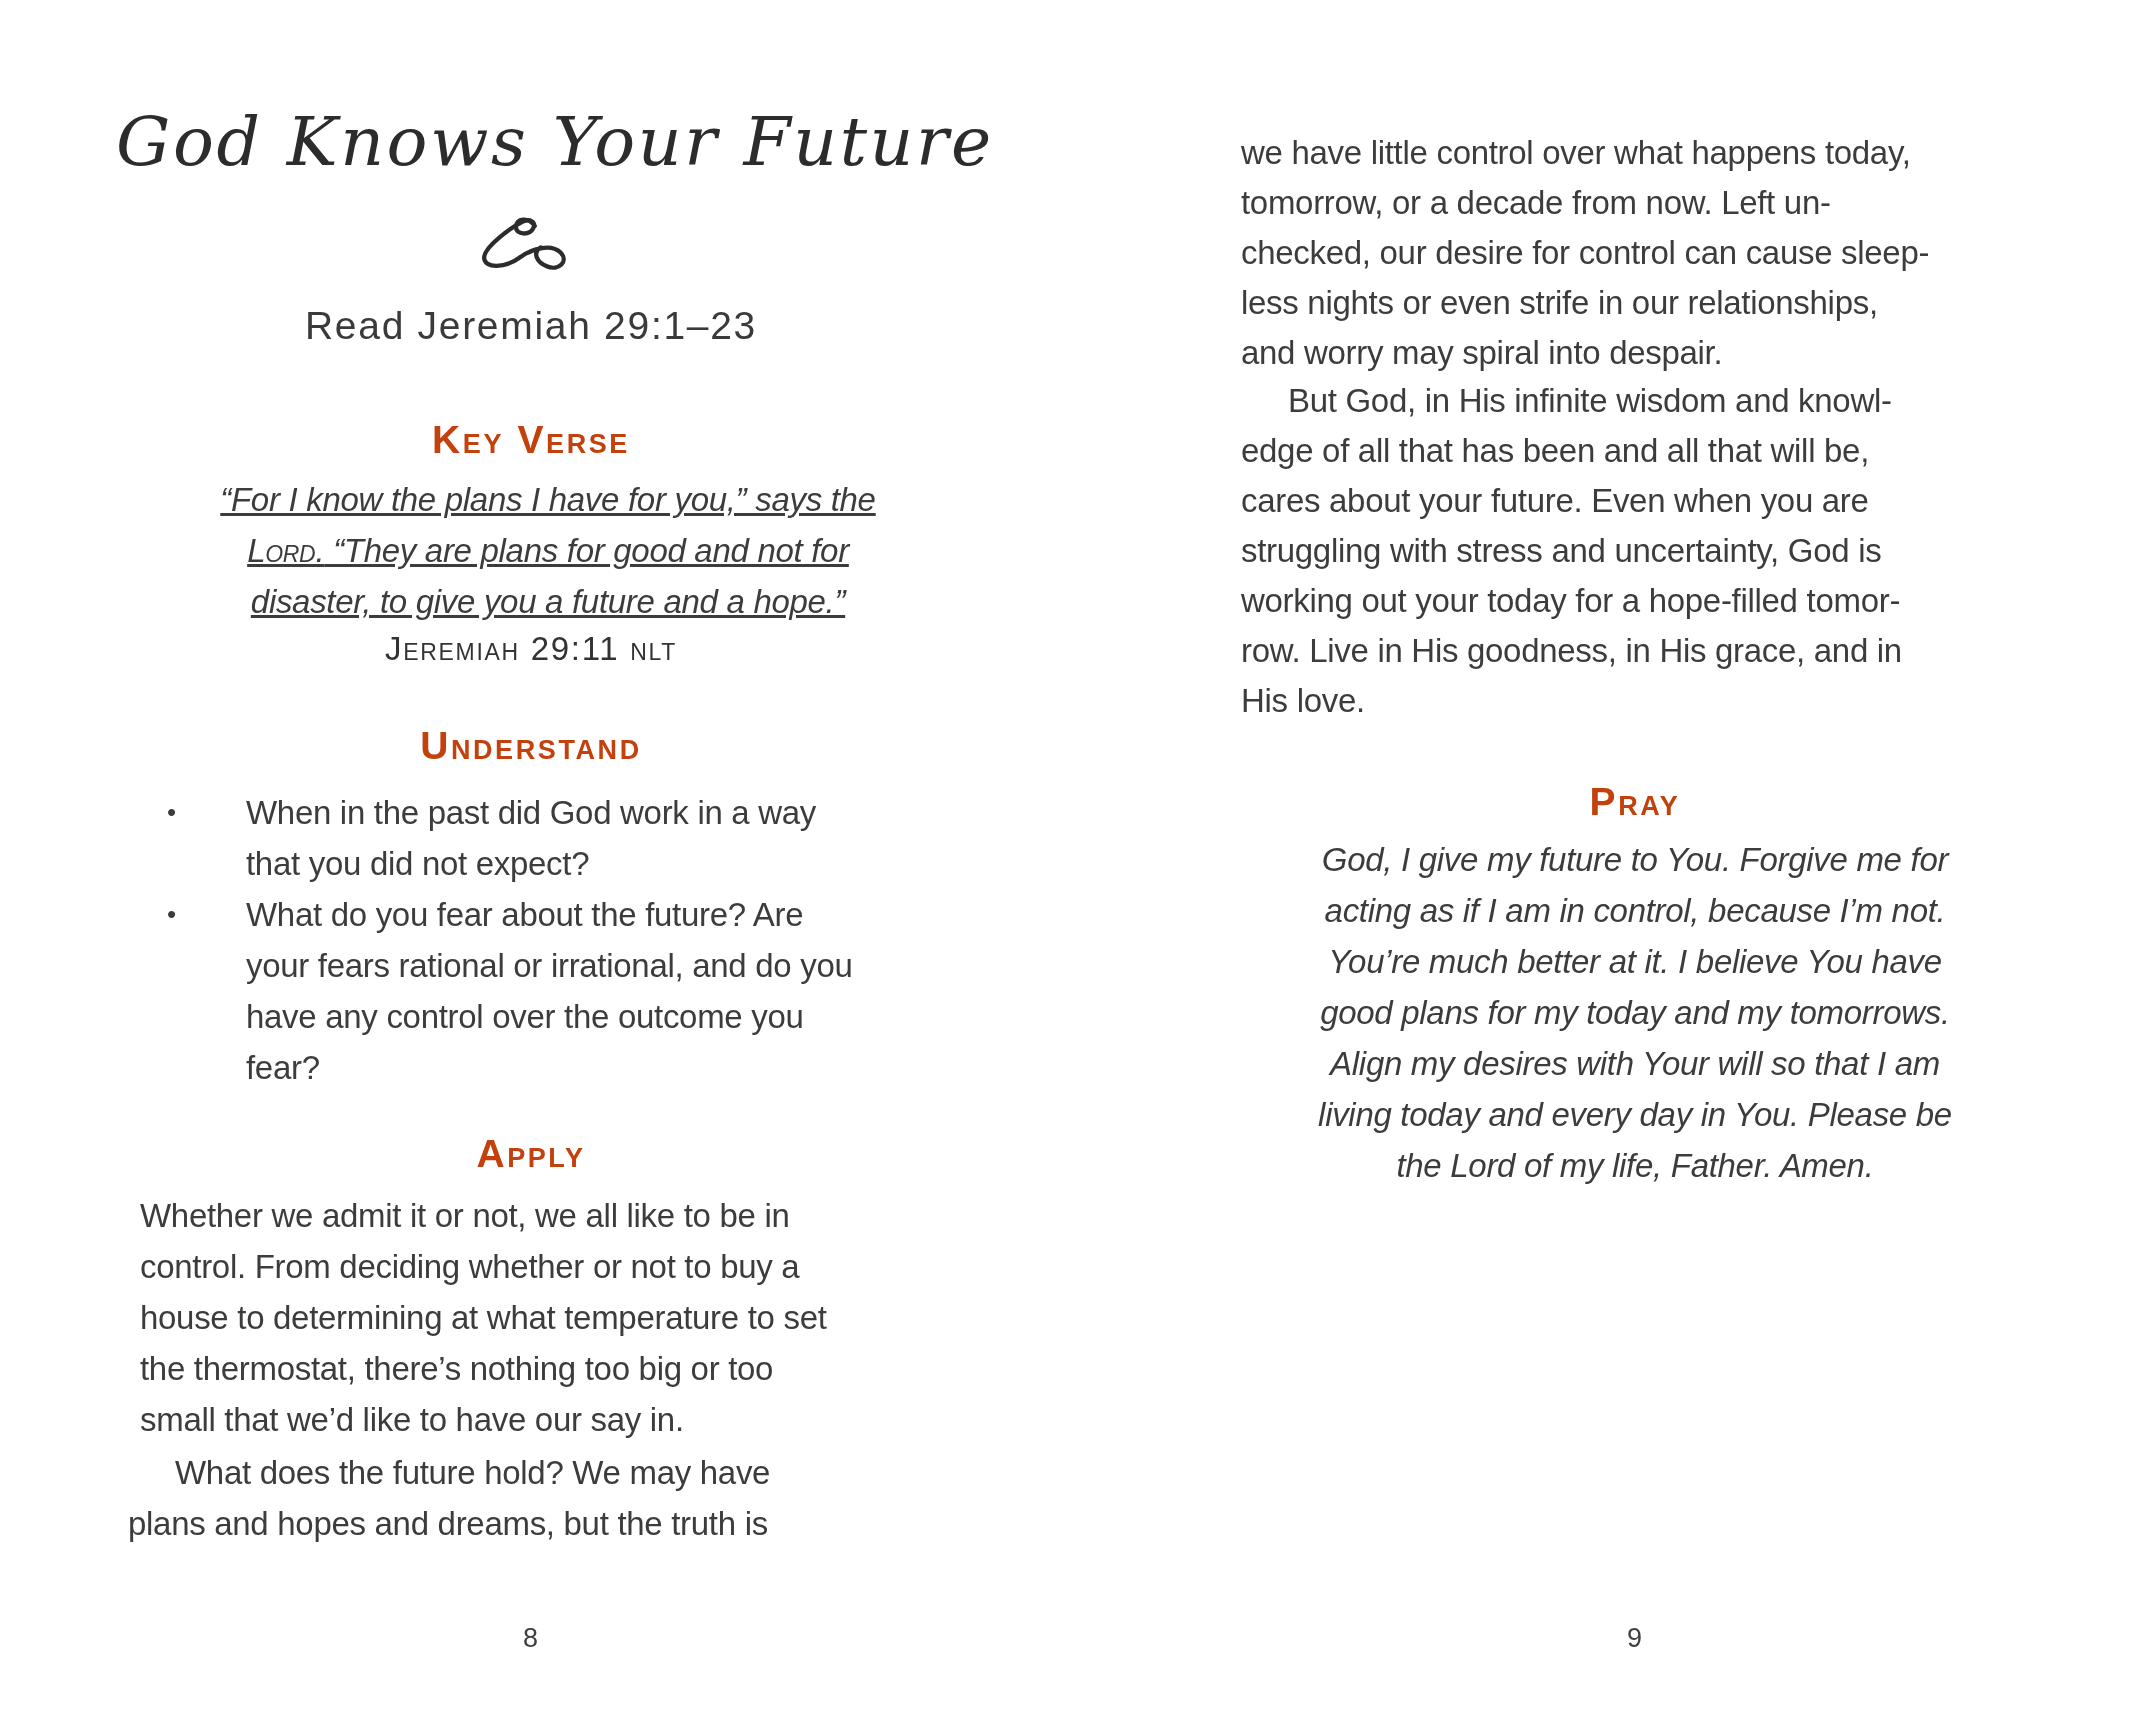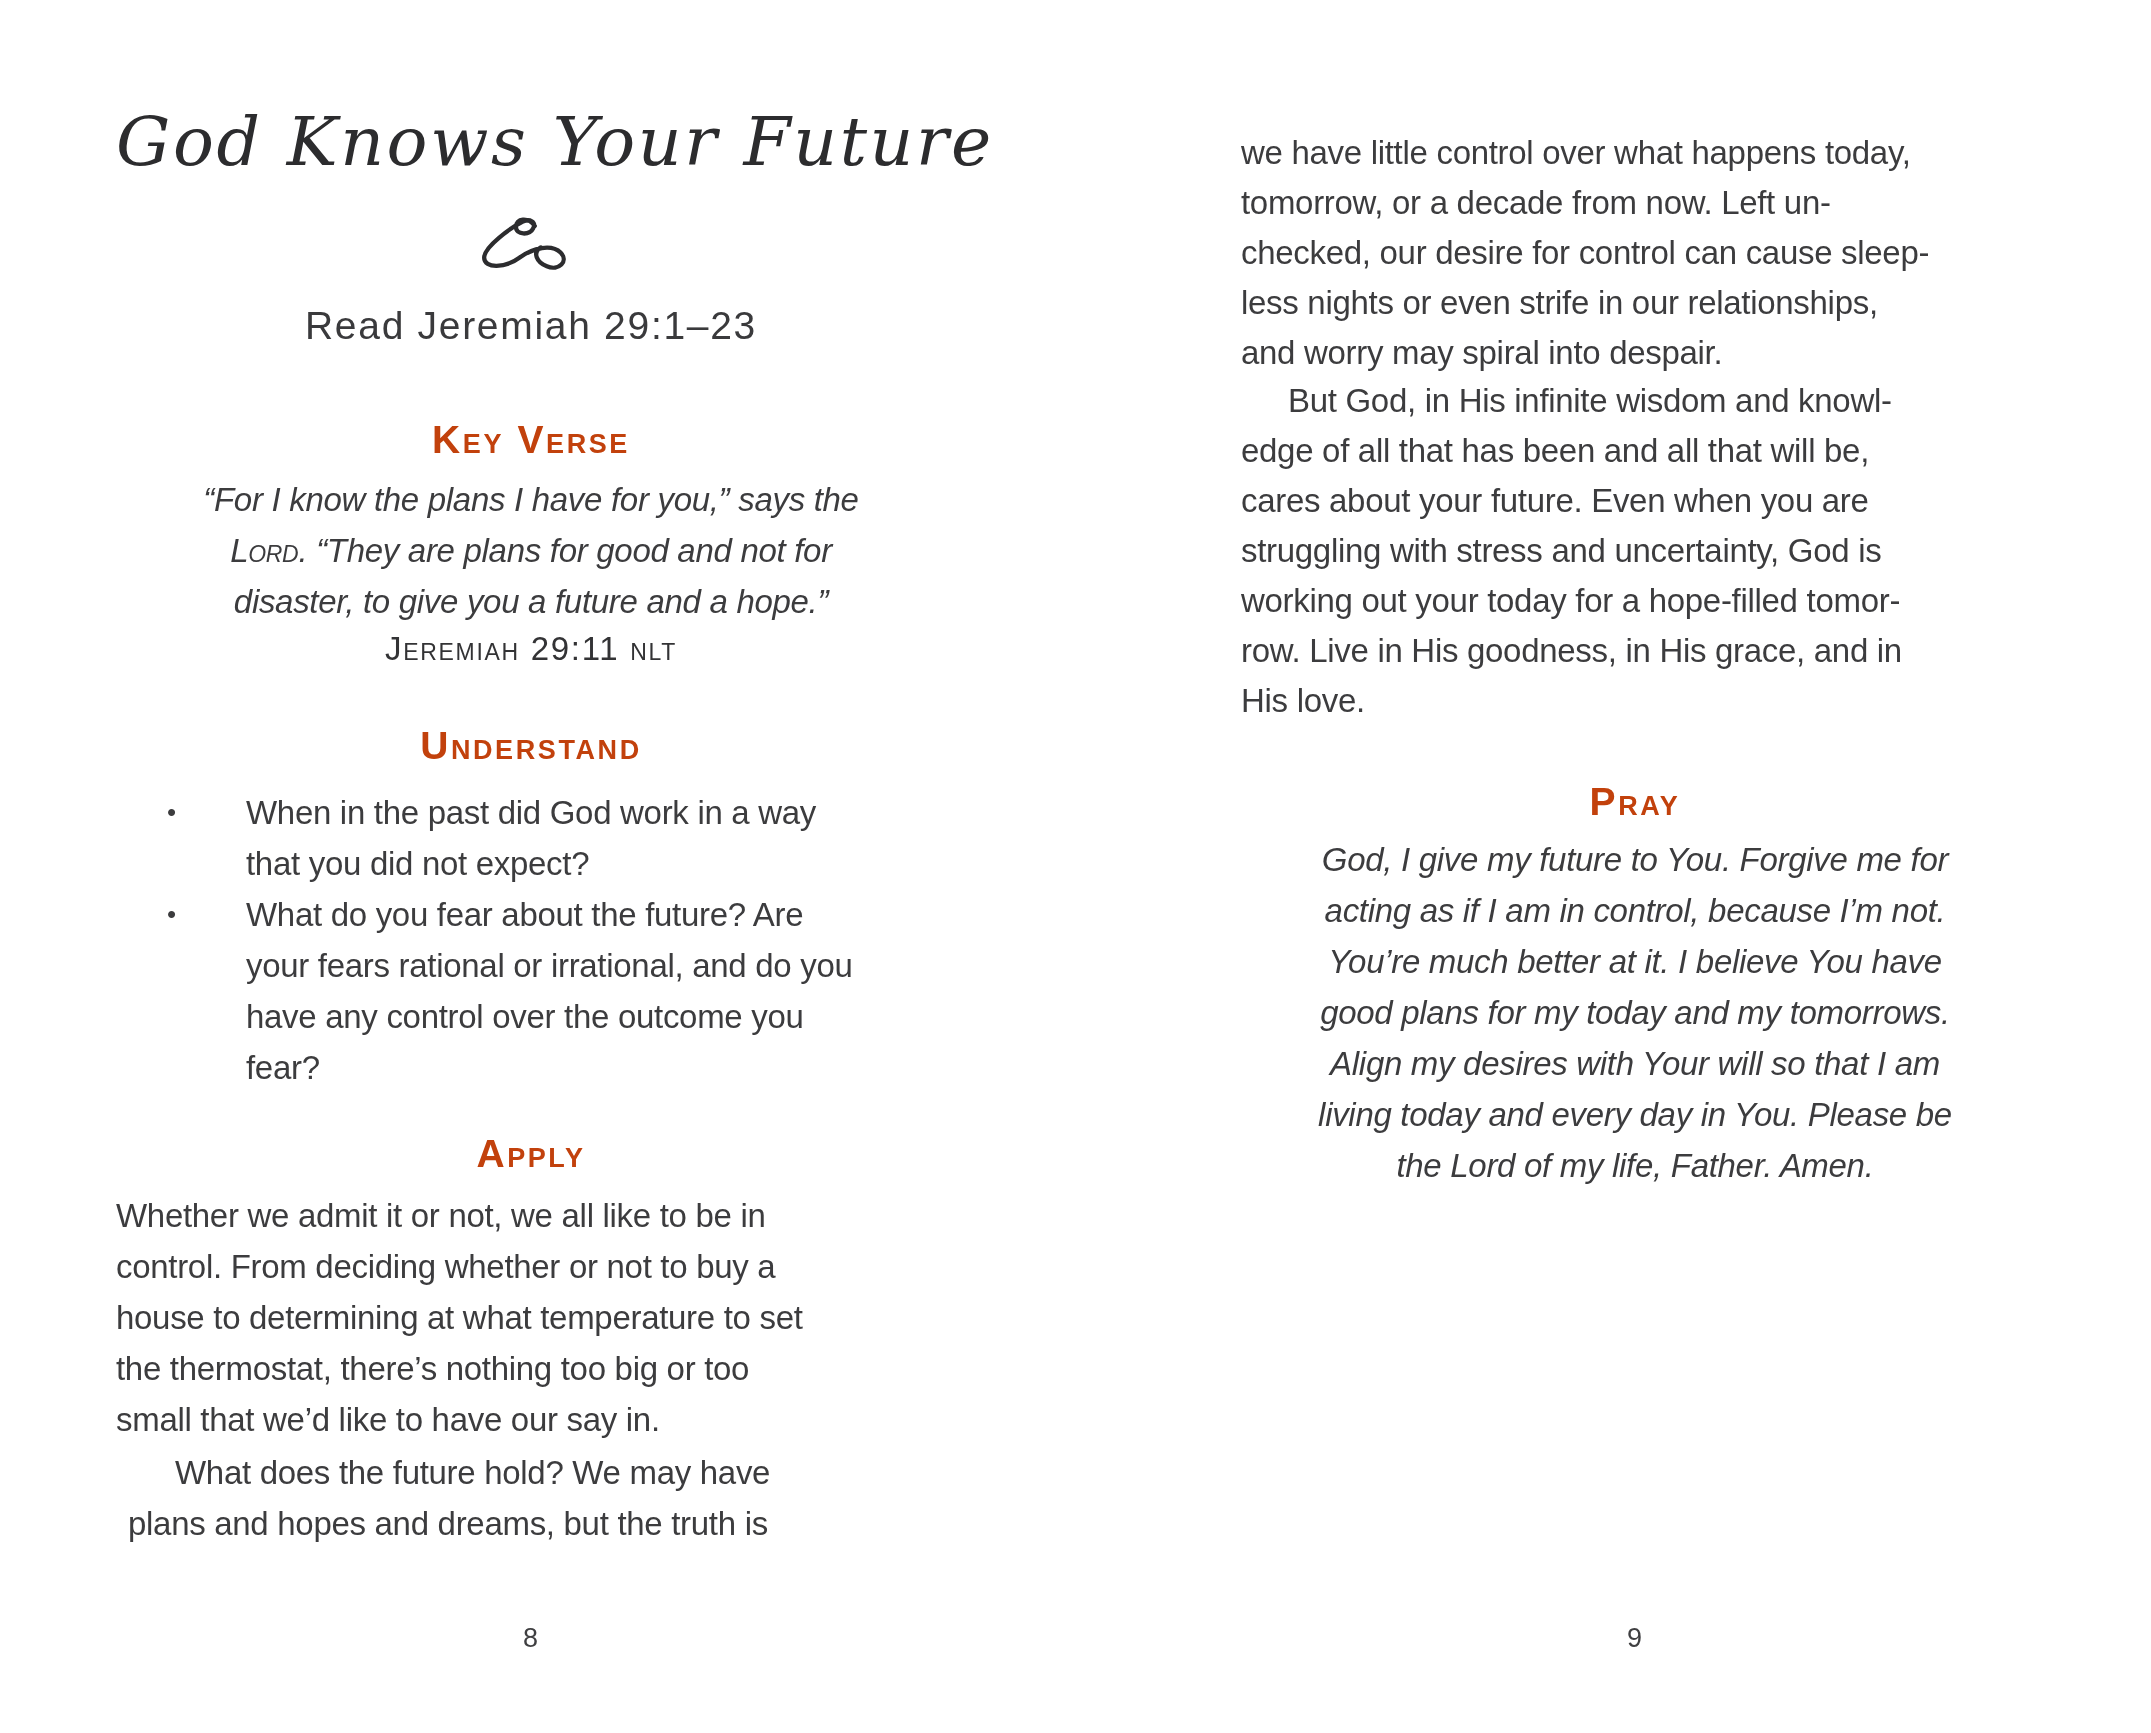--- a/index.html
+++ b/index.html
@@ -105,21 +105,21 @@
     <div class="abs chapter-title">God Knows Your Future</div>
 
     <svg class="abs ornament" viewBox="0 0 120 80" fill="none" xmlns="http://www.w3.org/2000/svg">
       <path d="M72 12 C64 1 50 3 50 13 C50 23 66 23 70 15 C74 7 66 3 58 7 C44 14 13 36 13 49 C13 62 38 61 54 49 C70 37 92 33 102 43 C112 53 100 65 86 59 C74 54 69 43 79 37" stroke="#2c2c2e" stroke-width="5" stroke-linecap="round" stroke-linejoin="round"></path>
     </svg>
 
     <div class="abs read-line">Read Jeremiah 29:1–23</div>
 
     <div class="abs section-heading" style="left:116px; top:416px;">Key Verse</div>
 
-    <div class="abs body-text centered-block italic" style="left:116px; width:830px; top:474px;">
+    <div class="abs body-text centered-block italic" style="left:133px; width:830px; top:474px;text-decoration:underline;">
       <div class="line">“For I know the plans I have for you,” says the</div>
       <div class="line"><span class="sc-inline">Lord.</span><span> “They are plans for good and not for</span></div>
       <div class="line">disaster, to give you a future and a hope.”</div>
     </div>
 
     <div class="abs attribution">Jeremiah 29:11 nlt</div>
 
     <div class="abs section-heading" style="left:116px; top:722px;">Understand</div>
 
     <div class="abs body-text" style="left:128px; width:830px; top:787px;">
@@ -136,21 +136,21 @@
           <div class="line">What do you fear about the future? Are</div>
           <div class="line">your fears rational or irrational, and do you</div>
           <div class="line">have any control over the outcome you</div>
           <div class="line">fear?</div>
         </div>
       </div>
     </div>
 
     <div class="abs section-heading" style="left:116px; top:1130px;">Apply</div>
 
-    <div class="abs body-text" style="left:116px; width:830px; top:1190px;">
+    <div class="abs body-text" style="left:140px; width:830px; top:1190px;">
       <div class="line">Whether we admit it or not, we all like to be in</div>
       <div class="line">control. From deciding whether or not to buy a</div>
       <div class="line">house to determining at what temperature to set</div>
       <div class="line">the thermostat, there’s nothing too big or too</div>
       <div class="line">small that we’d like to have our say in.</div>
     </div>
 
     <div class="abs body-text" style="left:128px; width:830px; top:1447px;">
       <div class="line indent">What does the future hold? We may have</div>
       <div class="line">plans and hopes and dreams, but the truth is</div>

